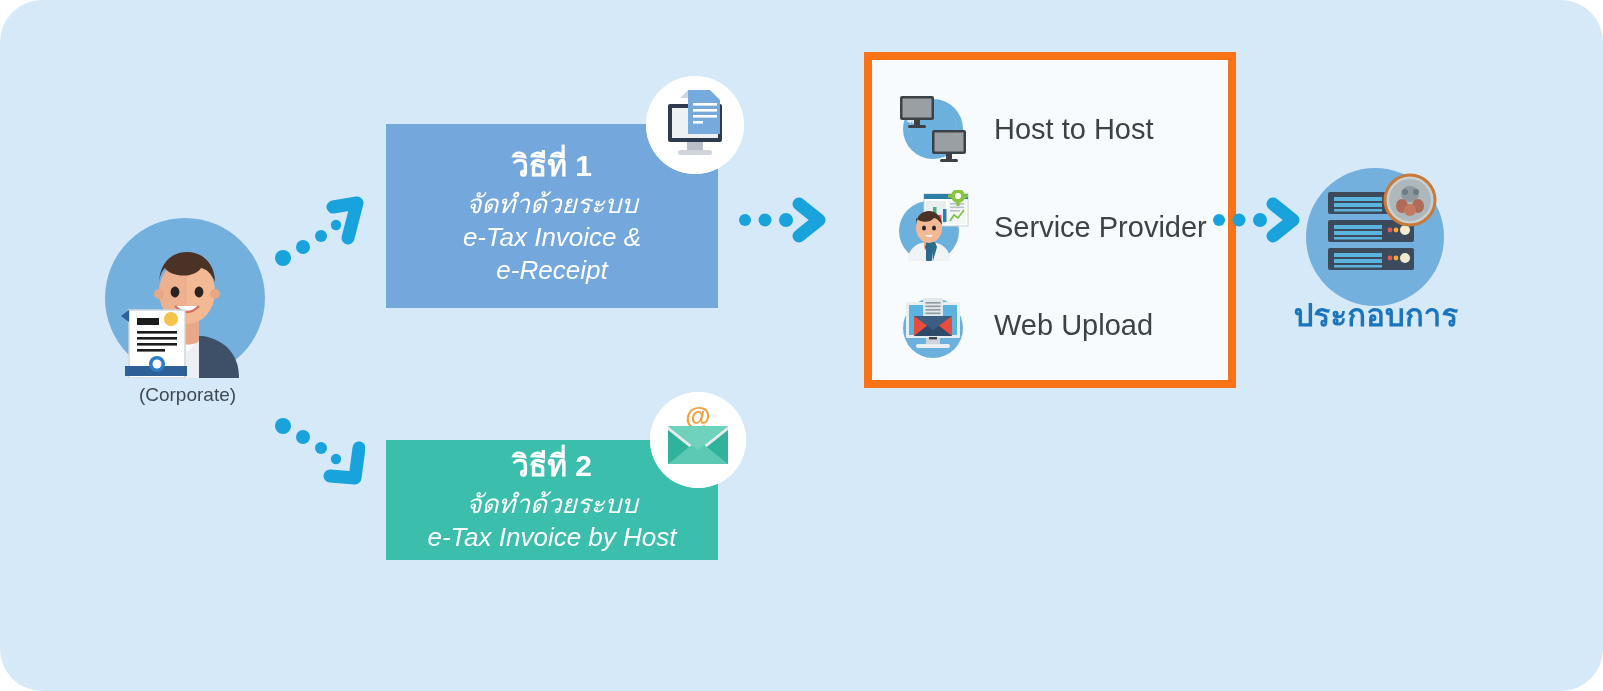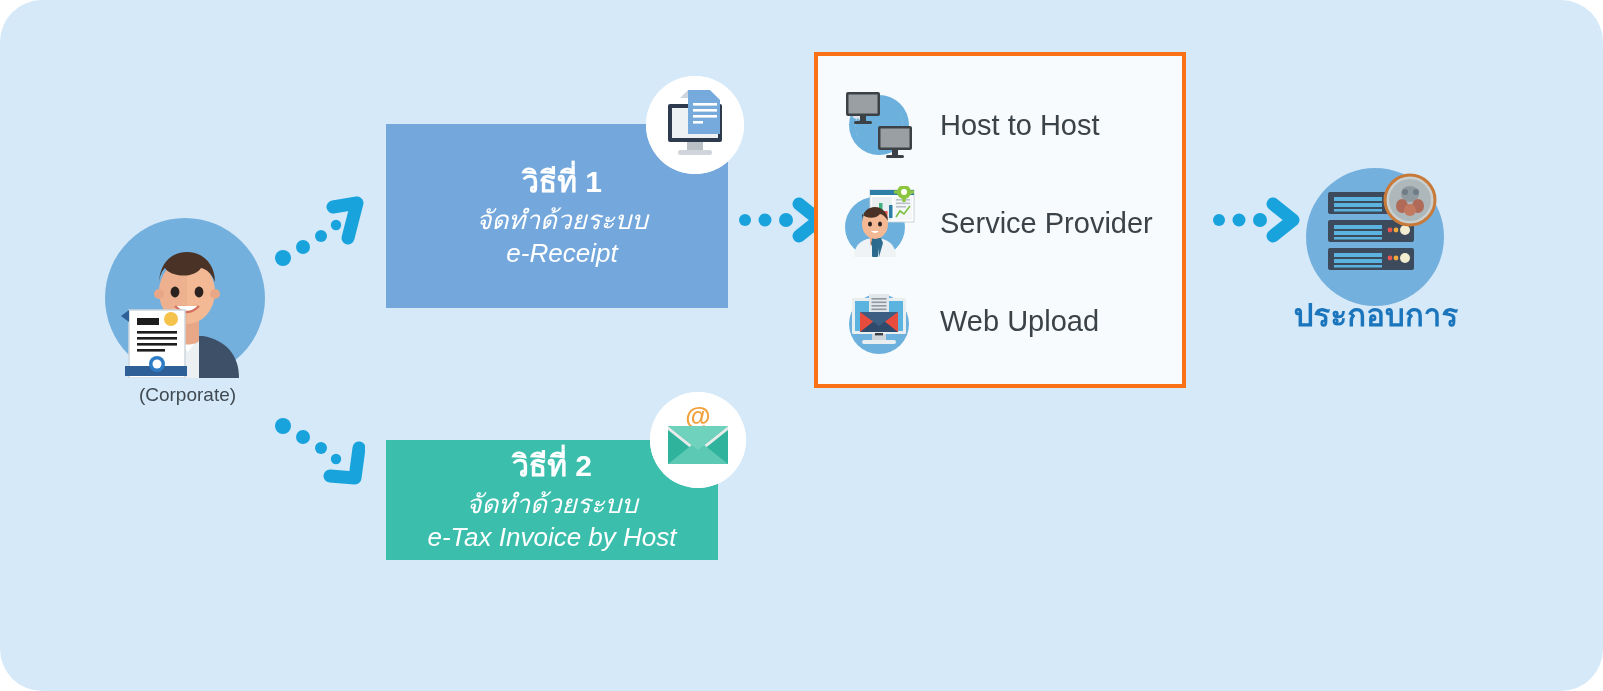--- a/index.html
+++ b/index.html
@@ -28,34 +28,34 @@
   }
   .label-en{
     color:#3f4a52;font-size:19px;line-height:34px;
   }
 
   
   .mbox{
     color:#ffffff;text-align:center;
     display:flex;flex-direction:column;justify-content:center;align-items:center;
   }
-  #box1{left:386px;top:124px;width:332px;height:184px;background:#74a8dc;padding-left:10px;}
+  #box1{left:386px;top:124px;width:332px;height:184px;background:#74a8dc;}
   #box2{left:386px;top:440px;width:332px;height:120px;background:#3bbfac;}
   .mbox-title{font-size:30px;font-weight:700;line-height:40px;margin-bottom:2px;}
   .mbox-line{font-size:26px;line-height:33px;font-weight:500;font-style:italic;}
 
   
   .badge{background:#ffffff;}
   #badge1{left:646px;top:76px;width:98px;height:98px;}
   #badge2{left:650px;top:392px;width:96px;height:96px;}
 
   
   #panel{
-    left:814px;top:52px;width:372px;height:336px;
-    background:#f7fbfd;border:4px solid #f97316;box-sizing:border-box;
+    left:864px;top:52px;width:372px;height:336px;
+    background:#f7fbfd;border:8px solid #f97316;box-sizing:border-box;
   }
   .chan-row{
     position:absolute;left:24px;display:flex;align-items:center;gap:24px;
   }
   #chan0{top:32px;}
   #chan1{top:130px;}
   #chan2{top:228px;}
   .chan-icon{width:74px;height:74px;position:relative;flex:0 0 74px;}
   .chan-label{font-size:29px;color:#3b4248;line-height:34px;white-space:nowrap;}
 
@@ -133,20 +133,21 @@
       <circle cx="28" cy="25" r="7" fill="#18a3dd"></circle>
       <circle cx="46" cy="36" r="6" fill="#18a3dd"></circle>
       <circle cx="61" cy="47" r="5.2" fill="#18a3dd"></circle>
       <path d="M84 36 L80 66 L55 64" fill="none" stroke="#18a3dd" stroke-width="13" stroke-linecap="round" stroke-linejoin="round"></path>
     </svg>
   </div>
 
   <div class="abs mbox nosel" id="box1">
     <div class="mbox-title">วิธีที่ 1</div>
     <div class="mbox-line">จัดทำด้วยระบบ</div>
+    <div class="mbox-line">e-Tax Invoice &amp;</div>
     <div class="mbox-line">e-Receipt</div>
   </div>
 
   <div class="abs circle badge" id="badge1">
     <svg width="98" height="98" viewBox="0 0 98 98">
       <circle cx="49" cy="49" r="49" fill="#ffffff"></circle>
       <rect x="22" y="28" width="54" height="38" rx="2" fill="#2e3a4d"></rect>
       <rect x="26" y="32" width="46" height="30" fill="#eef1f4"></rect>
       <rect x="41" y="66" width="16" height="8" fill="#b9c0c6"></rect>
       <rect x="32" y="74" width="34" height="5" rx="2.5" fill="#cfd5da"></rect>

